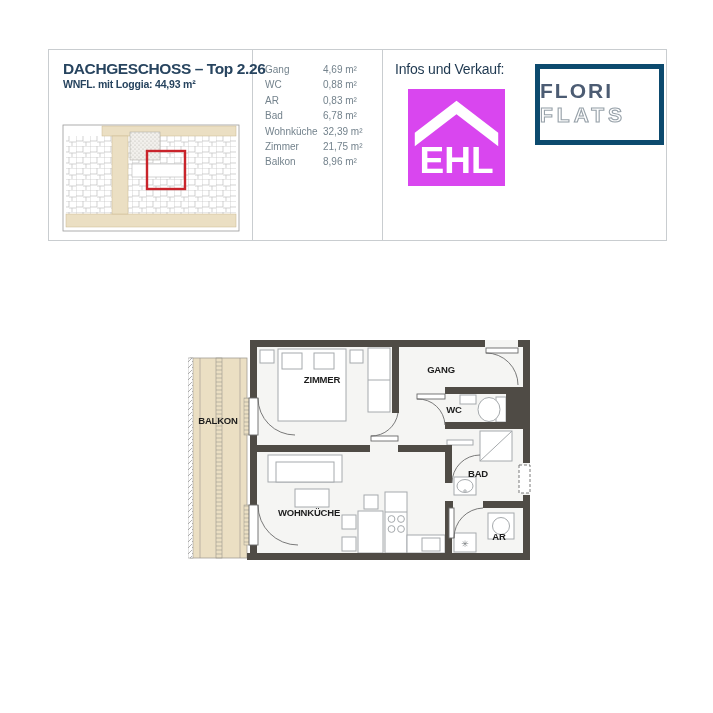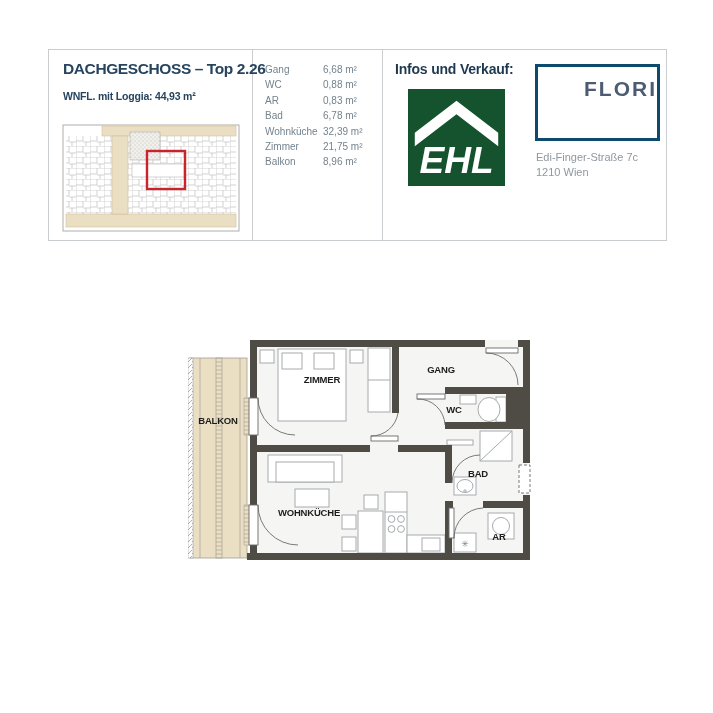--- a/index.html
+++ b/index.html
@@ -5,39 +5,39 @@
   html,body{margin:0;padding:0;background:#fff;}
   .sheet{position:relative;width:713px;height:563px;background:#ffffff;overflow:hidden;
          font-family:"Liberation Sans",sans-serif;}
   
   .header-card{position:absolute;left:48px;top:49px;width:617px;height:190px;
                border:1px solid #c9cdd0;background:#fff;}
   .vdiv{position:absolute;top:0;bottom:0;width:1px;background:#c9cdd0;}
   .vdiv.d1{left:203px}.vdiv.d2{left:333px}
   .unit-title{position:absolute;left:14px;top:10px;font-size:15.5px;font-weight:bold;
               color:#27445f;letter-spacing:-0.4px;white-space:nowrap;}
-  .unit-subtitle{position:absolute;left:14px;top:40px;font-size:10.5px;font-weight:bold;
+  .unit-subtitle{position:absolute;left:14px;top:28px;font-size:10.5px;font-weight:bold;
               color:#27445f;letter-spacing:-0.2px;}
   .site-plan{position:absolute;left:13px;top:74px;}
   
   .rooms{position:absolute;left:216px;top:12px;width:106px;font-size:10px;color:#74838d;}
   .room-row{display:flex;line-height:15.4px;}
   .room-row .rn{width:58px;}
   .room-row .ra{flex:1;}
   
-  .sales-heading{position:absolute;left:346px;top:11px;font-size:14px;font-weight:bold;
+  .sales-heading{position:absolute;left:346px;top:11px;font-size:14px;font-weight:normal;
                  color:#1e3850;letter-spacing:-0.2px;}
-  .ehl-logo{position:absolute;background:#14532d;font-style:italic;}
+  .ehl-logo{position:absolute;background:#d946ef;}
   .ehl-logo svg{position:absolute;left:0;top:0;}
   .ehl-word{position:absolute;left:0;right:0;bottom:4%;text-align:center;color:#fff;
             font-weight:bold;letter-spacing:0px;}
   .ehl-header{left:359px;top:39px;width:97px;height:97px;}
   .ehl-header .ehl-word{font-size:37px;}
   .flori-box{position:absolute;left:486px;top:14px;width:119px;height:71px;
-             border:3px solid #0c4a6e;background:#fff;text-align:right;}
+             border:5px solid #0c4a6e;background:#fff;text-align:left;}
   .flori-line1{margin-top:10px;font-size:21px;font-weight:bold;color:#4c5c73;letter-spacing:2px;}
   .flori-line2{margin-top:0px;font-size:21px;font-weight:bold;color:#ffffff;
                -webkit-text-stroke:1.1px #97a1a9;letter-spacing:4px;}
   .sales-address{position:absolute;left:487px;top:100px;font-size:11px;color:#8e989f;line-height:15px;}
   
   .floor-plan{position:absolute;left:188px;top:333px;}
   .plan-label{font-weight:bold;fill:#1c1c1c;font-size:9.5px;letter-spacing:-0.2px;
               font-family:"Liberation Sans",sans-serif;}
   
   .north{position:absolute;left:615px;top:596px;}
@@ -74,21 +74,21 @@
       <rect x="4" y="90" width="170" height="13" fill="#ebdfc3" stroke="#c9b88f" stroke-width="0.5"></rect>
       <rect x="50" y="12" width="16" height="78" fill="#ebdfc3" stroke="#c9b88f" stroke-width="0.5"></rect>
       <rect x="68" y="8" width="30" height="28" fill="url(#dots)" stroke="#a5a29c" stroke-width="0.5"></rect>
       <rect x="70" y="40" width="52" height="13" fill="#ffffff" stroke="#b5b5b5" stroke-width="0.6"></rect>
       <rect x="85" y="27" width="38" height="38" fill="none" stroke="#c9242b" stroke-width="2.4"></rect>
     </svg>
 
     <div class="rooms">
       <div class="room-row">
           <span class="rn">Gang</span>
-          <span class="ra">6,68 m²</span>
+          <span class="ra">4,69 m²</span>
         </div>
       <div class="room-row">
           <span class="rn">WC</span>
           <span class="ra">0,88 m²</span>
         </div>
       <div class="room-row">
           <span class="rn">AR</span>
           <span class="ra">0,83 m²</span>
         </div>
       <div class="room-row">
@@ -113,26 +113,23 @@
 
     <div class="ehl-logo ehl-header">
       <svg width="97" height="97" viewBox="0 0 100 100">
         <polygon points="7,45 50,12 93,45 93,59 50,26 7,59" fill="#ffffff"></polygon>
       </svg>
       <div class="ehl-word">EHL</div>
     </div>
 
     <div class="flori-box">
       <div class="flori-line1">FLORI</div>
+      <div class="flori-line2">FLATS</div>
     </div>
 
-    <div class="sales-address">
-      <div>Edi-Finger-Straße 7c</div>
-      <div>1210 Wien</div>
-    </div>
   </div>
 
   <svg class="floor-plan" width="350" height="235" viewBox="0 0 350 235">
     <defs>
       <pattern id="rungs" width="5" height="4" patternUnits="userSpaceOnUse">
         <rect width="5" height="4" fill="#ebdfc3"></rect>
         <path d="M0 1H5" stroke="#9a968d" stroke-width="0.6"></path>
       </pattern>
       <pattern id="rail" width="4" height="6" patternUnits="userSpaceOnUse">
         <rect width="4" height="6" fill="#ffffff"></rect>

